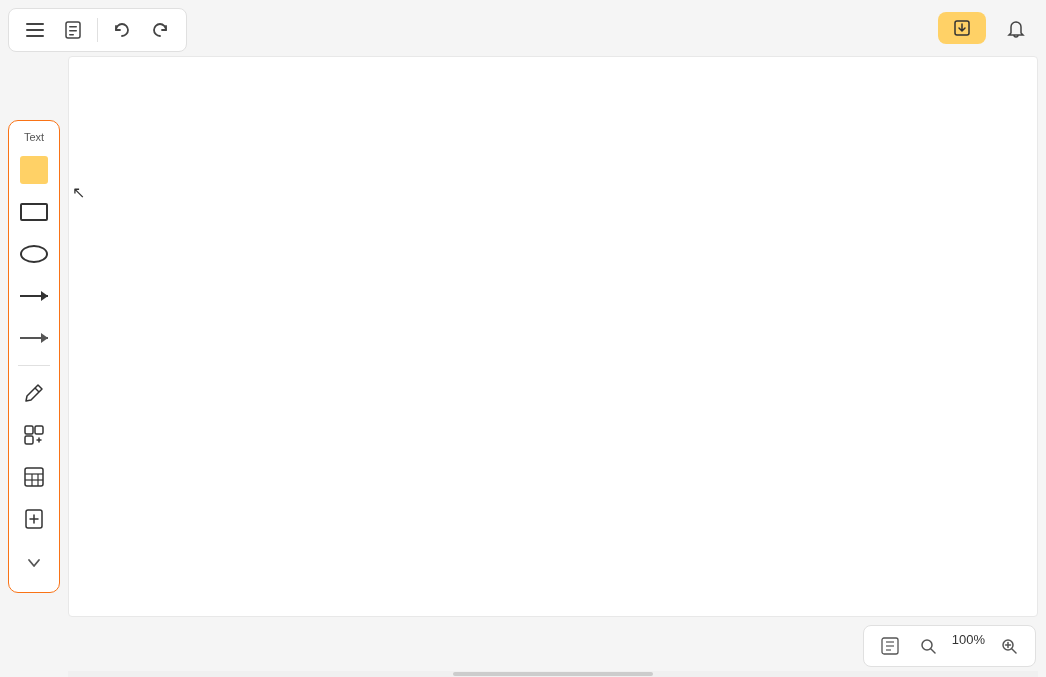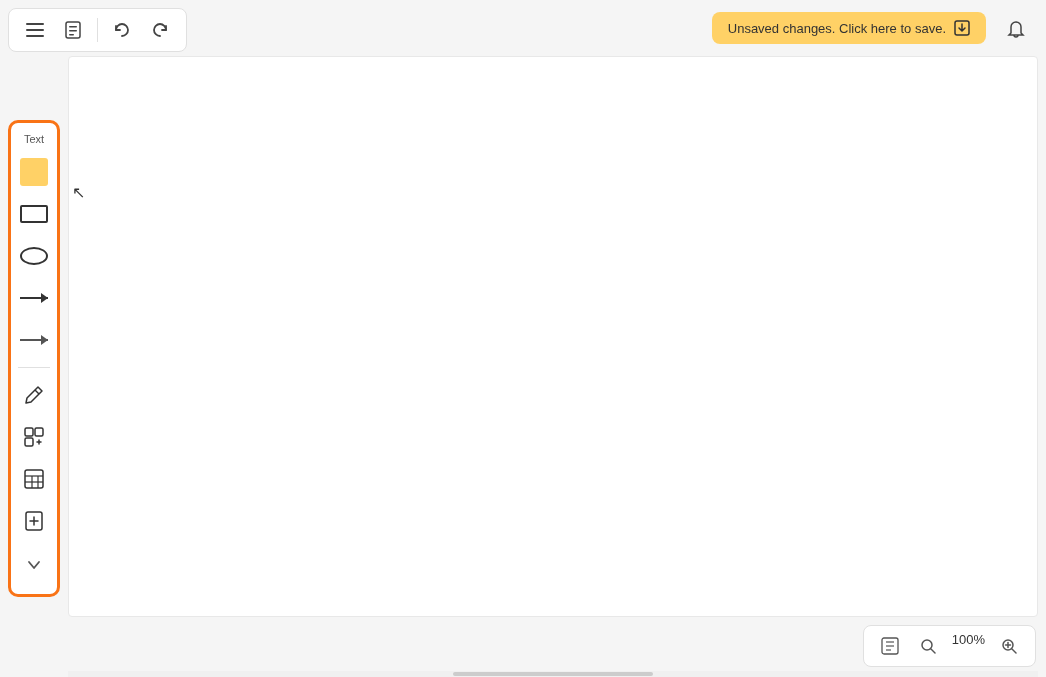--- a/index.html
+++ b/index.html
@@ -96,21 +96,21 @@
       cursor: pointer;
     }
 
     
     .sidebar {
       position: absolute;
       top: 120px;
       left: 8px;
       width: 52px;
       background: #ffffff;
-      border: 3px solid #f97316;
+      border: 1px solid #f97316;
       border-radius: 10px;
       padding: 10px 6px;
       display: flex;
       flex-direction: column;
       align-items: center;
       gap: 4px;
     }
     .tool-label {
       font-size: 11px;
       color: #555;
@@ -294,21 +294,20 @@
   </button>
   <button class="toolbar-btn">
     <svg width="18" height="18" viewBox="0 0 18 18" fill="none">
       <path d="M15 9 C15 5.7 12.3 3 9 3 C5.7 3 3 5.7 3 9 C3 12.3 5.7 15 9 15" stroke="#444" stroke-width="1.8" stroke-linecap="round" fill="none"></path>
       <polyline points="15,5 15,9 11,9" stroke="#444" stroke-width="1.8" stroke-linecap="round" stroke-linejoin="round" fill="none"></polyline>
     </svg>
   </button>
 </div>
 
 <div class="unsaved-banner">
-  <span>Unsaved changes. Click here to save.</span>
   <svg width="16" height="16" viewBox="0 0 16 16" fill="none">
     <rect x="1" y="1" width="14" height="14" rx="2" stroke="#333" stroke-width="1.5" fill="none"></rect>
     <path d="M8 4 L8 10 M5 8 L8 11 L11 8" stroke="#333" stroke-width="1.5" stroke-linecap="round" stroke-linejoin="round"></path>
   </svg>
 </div>
 
 <div class="notif-btn">
   <svg width="20" height="20" viewBox="0 0 20 20" fill="none">
     <path d="M10 2 C7 2 5 4.5 5 7 L5 13 L3 15 L17 15 L15 13 L15 7 C15 4.5 13 2 10 2Z" stroke="#444" stroke-width="1.5" fill="none"></path>
     <path d="M8 15 C8 16.1 8.9 17 10 17 C11.1 17 12 16.1 12 15" stroke="#444" stroke-width="1.5" fill="none"></path>

